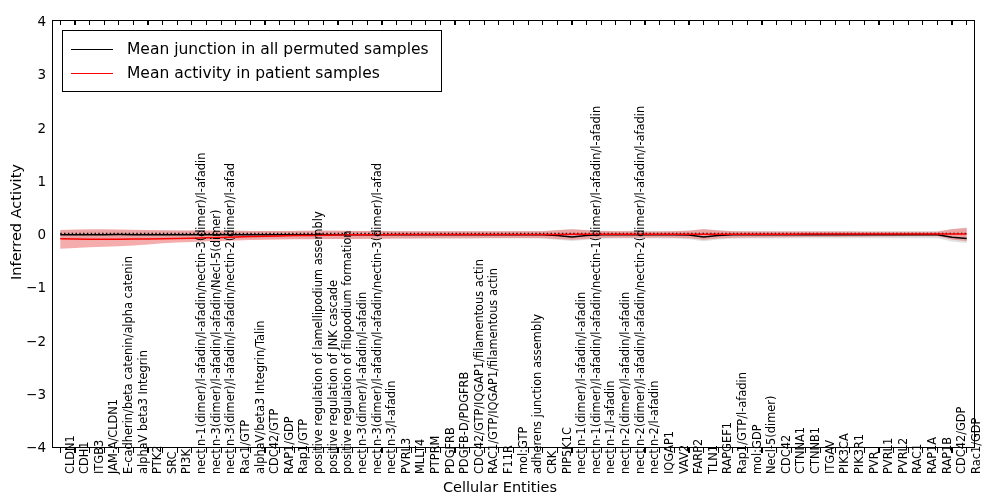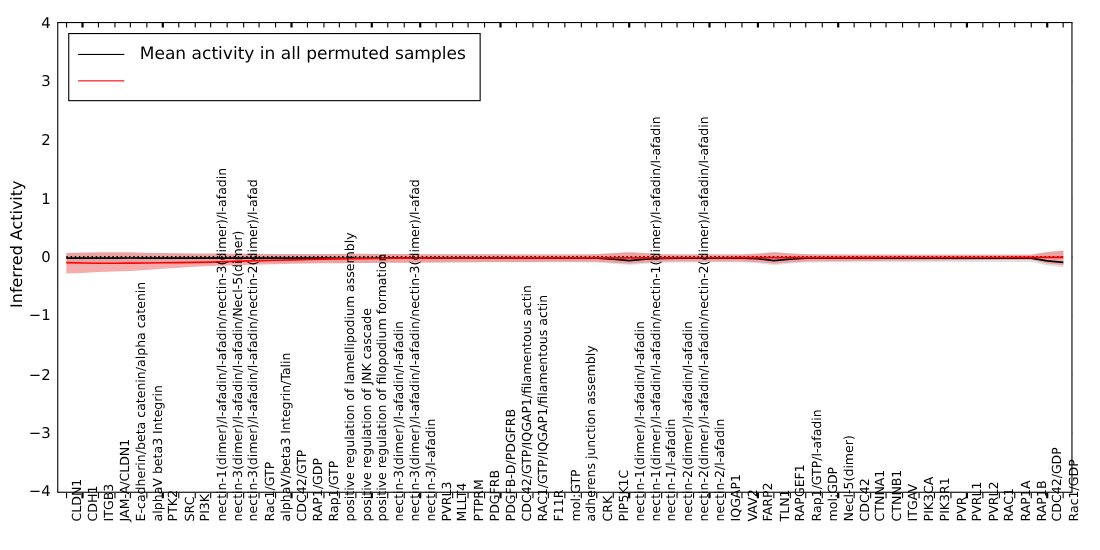--- a/index.html
+++ b/index.html
@@ -269,23 +269,25 @@
       <div class="xtickmark" style="left: 936.852px;"></div>
       <div class="xtickmark t" style="left: 936.852px;"></div>
       <div class="xlab" style="left: 941.652px; top: 474px;">RAP1B</div>
       <div class="xtickmark" style="left: 951.471px;"></div>
       <div class="xtickmark t" style="left: 951.471px;"></div>
       <div class="xlab" style="left: 956.271px; top: 474px;">CDC42/GDP</div>
       <div class="xtickmark" style="left: 966.09px;"></div>
       <div class="xtickmark t" style="left: 966.09px;"></div>
       <div class="xlab" style="left: 970.89px; top: 474px;">Rac1/GDP</div>
     </div>
+  <div id="xlabel">Cellular Entities</div>
 
   <div id="legend">
     <div class="legrow">
       <span class="legline"></span>
-      <span class="legtxt">Mean activity in all permuted samples</span>
+      <span class="legtxt">Mean junction in all permuted samples</span>
     </div>
     <div class="legrow">
       <span class="legline red"></span>
+      <span class="legtxt">Mean activity in patient samples</span>
     </div>
   </div>
 </div>
 
 </body></html>

